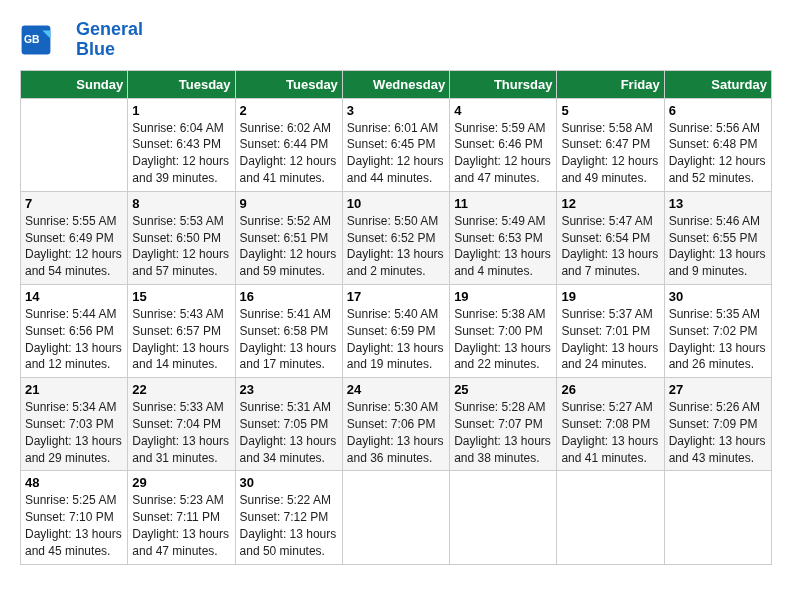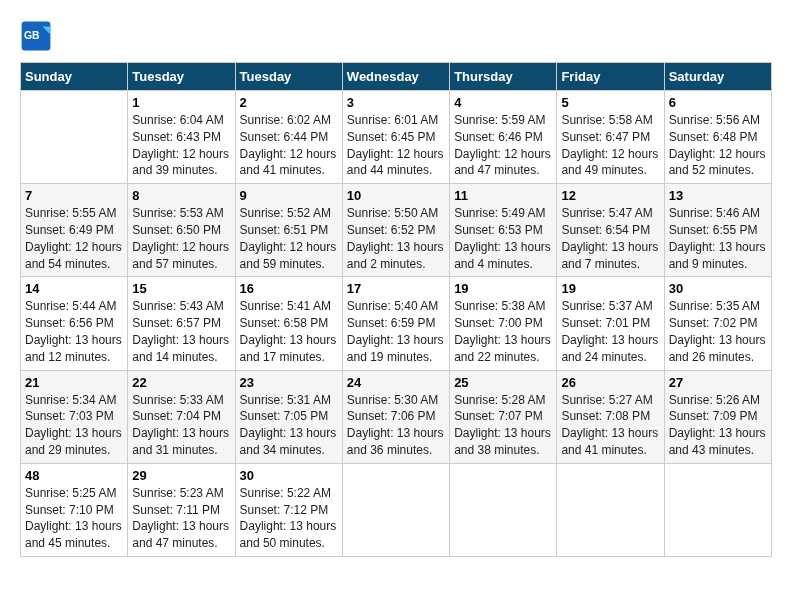--- a/index.html
+++ b/index.html
@@ -46,24 +46,24 @@
     .subtitle {
       font-size: 16px;
       color: #333;
     }
     .calendar {
       width: 100%;
       border-collapse: collapse;
       font-size: 11px;
     }
     .calendar thead tr th {
-      background-color: #0c4a6e;
+      background-color: #15803d;
       color: #fff;
       padding: 6px 4px;
-      text-align: left;
+      text-align: right;
       font-size: 13px;
       font-weight: bold;
       border: 1px solid #ccc;
     }
     .calendar tbody tr td {
       border: 1px solid #ccc;
       vertical-align: top;
       padding: 4px;
       width: calc(100% / 7);
       min-height: 80px;
@@ -92,20 +92,26 @@
 </head>
 <body>
 
 <div class="header">
   <div class="logo">
     <svg class="logo-icon" viewBox="0 0 40 40">
       <rect x="2" y="2" width="36" height="36" rx="4" fill="#1565c0"></rect>
       <text x="5" y="24" font-size="13" font-weight="bold" fill="white" font-family="Arial">GB</text>
       <polygon points="28,8 38,8 38,18" fill="#4fc3f7"></polygon>
     </svg>
+    <div>
+      <div class="logo-text">
+        <span>General</span><br>
+        <span style="color:#1565c0">Blue</span>
+      </div>
+    </div>
   </div>
   <div class="title-block">
     <div class="month-title"></div>
     <div class="subtitle"></div>
   </div>
 </div>
 
 <table class="calendar">
   <thead>
     <tr>

